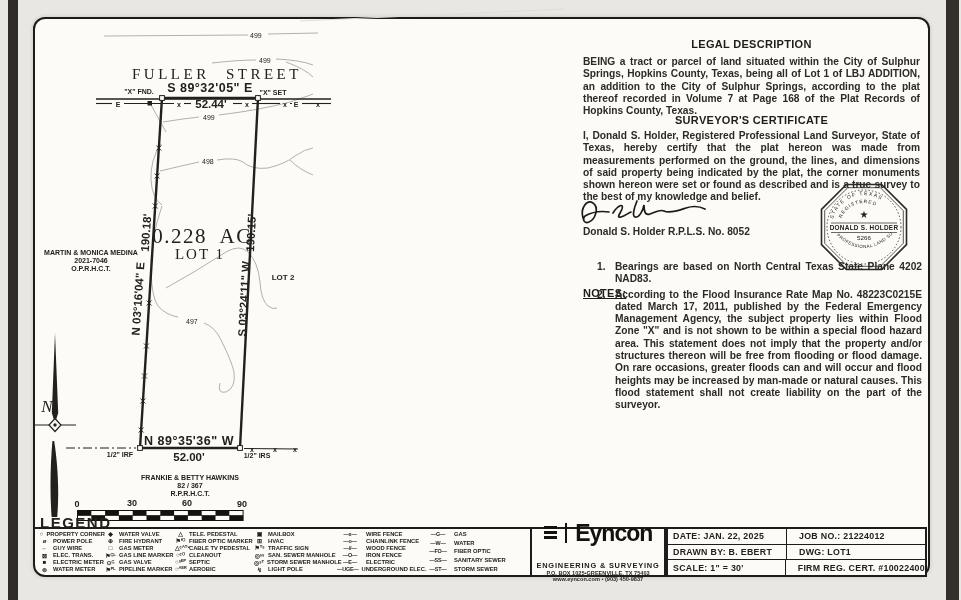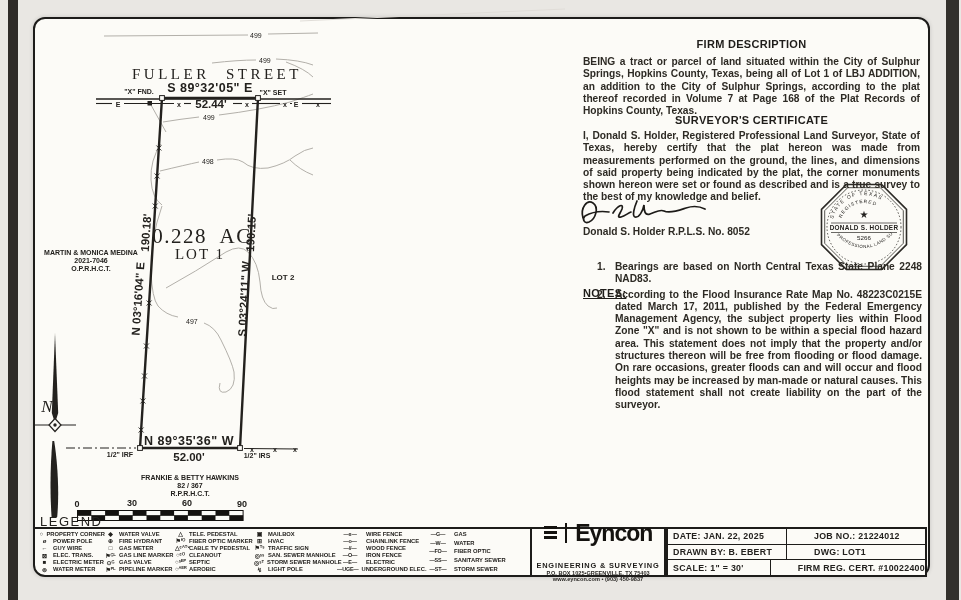--- a/index.html
+++ b/index.html
@@ -11,40 +11,40 @@
   svg.overlay{position:absolute;left:0;top:0;width:961px;height:600px;}
   .rp{position:absolute;color:#2a2722;}
   .rp-head{font-size:11px;font-weight:bold;letter-spacing:.3px;text-align:center;color:#1f1d1a;}
   .rp-body{font-size:10.2px;font-weight:bold;line-height:12.3px;text-align:justify;color:#2d2a24;}
   .underline{text-decoration:underline;}
   ol.notes{margin:0;padding:0;list-style:none;}
   ol.notes li{display:flex;gap:6px;margin-bottom:3px;}
   ol.notes li .num{flex:0 0 12px;}
   ol.notes li .txt{flex:1;text-align:justify;}
   
-  .legend-title{position:absolute;left:40px;top:514px;font-size:13px;font-weight:normal;letter-spacing:1.5px;color:#23211e;}
+  .legend-title{position:absolute;left:40px;top:514px;font-size:15px;font-weight:bold;letter-spacing:1.5px;color:#23211e;}
   .legendbox{position:absolute;left:35px;top:527px;width:495px;height:46px;border-top:2px solid #1d1c1a;display:flex;padding:1px 0 0 4px;box-sizing:border-box;}
   .lcol{display:flex;flex-direction:column;justify-content:space-around;}
   .litem{display:flex;align-items:center;gap:3px;height:7.4px;font-size:5.8px;font-weight:bold;color:#23211e;white-space:nowrap;}
   .litem .sym{display:inline-block;width:11px;text-align:center;font-size:6px;}
   .litem .lsym{display:inline-block;width:26px;text-align:center;font-size:5.4px;letter-spacing:-0.2px;}
   
   .firmbox{position:absolute;left:530px;top:527px;width:136px;height:50px;border:2px solid #1d1c1a;box-sizing:border-box;background:#fcfbf7;display:flex;flex-direction:column;align-items:center;justify-content:center;}
   .firmlogo{display:flex;align-items:center;gap:8px;line-height:22px;}
   .tribar{display:inline-block;width:13px;height:14px;background:repeating-linear-gradient(#14120f 0 3px,transparent 3px 5.2px);}
   .logobar{display:inline-block;width:2.5px;height:20px;background:#14120f;}
   .logotext{font-size:23px;font-weight:bold;letter-spacing:-1px;color:#14120f;}
   .firmtag{font-size:7.4px;font-weight:bold;letter-spacing:.8px;color:#1d1b18;margin-top:17px;}
   .firmaddr{font-size:5.6px;font-weight:bold;color:#2a2825;line-height:6.2px;text-align:center;}
   .titlebox{position:absolute;left:666px;top:527px;width:261px;height:50px;border:2.2px solid #1d1c1a;box-sizing:border-box;background:#fcfbf7;display:flex;flex-direction:column;}
-  .trow{display:flex;flex:1;border-bottom:1.8px solid #1d1c1a;gap:22px;}
+  .trow{display:flex;flex:1;border-bottom:1.8px solid #1d1c1a;}
   .trow:last-child{border-bottom:none;}
   .tcell{display:flex;align-items:center;padding-left:5px;font-size:8.8px;font-weight:bold;letter-spacing:.3px;color:#23211e;white-space:nowrap;}
   .tcell.l{width:113px;border-right:1.8px solid #1d1c1a;}
-  .tcell.r{flex:1;}
+  .tcell.r{flex:1;margin-left:7px;}
   
   text{fill:#23211e;}
   .b{font-family:"Liberation Sans",sans-serif;font-weight:bold;}
   .serif{font-family:"Liberation Serif",serif;}
   .gray{fill:#a9a6a0;}
   .tiny{font-family:"Liberation Sans",sans-serif;font-weight:bold;}
 </style>
 </head>
 <body>
 
@@ -211,32 +211,32 @@
       </g>
       <text font-size="5" letter-spacing="1.4" fill="#2b2925" font-family="Liberation Sans,sans-serif"><textPath href="#sealTop" startOffset="8">STATE OF TEXAS</textPath></text>
       <text font-size="4.8" letter-spacing="1" fill="#2b2925" font-family="Liberation Sans,sans-serif"><textPath href="#sealReg" startOffset="9">REGISTERED</textPath></text>
       <text x="864" y="218" font-size="10" text-anchor="middle" fill="#2b2925">★</text>
       <text x="864" y="229.5" font-size="6.4" font-weight="bold" letter-spacing=".3" text-anchor="middle" fill="#2b2925" font-family="Liberation Sans,sans-serif">DONALD S. HOLDER</text>
       <text x="864" y="240" font-size="6.2" text-anchor="middle" fill="#2b2925" font-family="Liberation Sans,sans-serif">5266</text>
       <text font-size="4.4" letter-spacing=".5" fill="#2b2925" font-family="Liberation Sans,sans-serif"><textPath href="#sealBot" startOffset="2">PROFESSIONAL LAND SURVEYOR</textPath></text>
     </g>
   </svg>
 
-  <div class="rp rp-head" style="left:583px;top:38px;width:337px;">FIRM DESCRIPTION</div>
+  <div class="rp rp-head" style="left:583px;top:38px;width:337px;">LEGAL DESCRIPTION</div>
   <div class="rp rp-body" style="left:583px;top:56px;width:337px;">BEING a tract or parcel of land situated within the City of Sulphur Springs, Hopkins County, Texas, being all of Lot 1 of LBJ ADDITION, an addition to the City of Sulphur Springs, according to the plat thereof recorded in Volume 7 at Page 168 of the Plat Records of Hopkins County, Texas.</div>
 
   <div class="rp rp-head" style="left:583px;top:114px;width:337px;">SURVEYOR'S CERTIFICATE</div>
   <div class="rp rp-body" style="left:583px;top:130px;width:337px;">I, Donald S. Holder, Registered Professional Land Surveyor, State of Texas, hereby certify that the plat hereon was made from measurements performed on the ground, the lines, and dimensions of said property being indicated by the plat, the corner monuments shown hereon were set or found as described and is a true survey to the best of my knowledge and belief.</div>
   <div class="rp rp-body" style="left:583px;top:226px;width:260px;text-align:left;">Donald S. Holder R.P.L.S. No. 8052</div>
 
   <div class="rp rp-head underline" style="left:583px;top:247px;width:60px;text-align:left;margin-top:40px;">NOTES:</div>
   <ol class="notes rp rp-body" style="left:597px;top:261px;width:325px;">
       <li>
         <span class="num">1.</span>
-        <span class="txt">Bearings are based on North Central Texas State Plane 2248 NAD83.</span>
+        <span class="txt">Bearings are based on North Central Texas State Plane 4202 NAD83.</span>
       </li>
       <li>
         <span class="num">2.</span>
         <span class="txt">According to the Flood Insurance Rate Map No. 48223C0215E dated March 17, 2011, published by the Federal Emergency Management Agency, the subject property lies within Flood Zone "X" and is not shown to be within a special flood hazard area. This statement does not imply that the property and/or structures thereon will be free from flooding or flood damage. On rare occasions, greater floods can and will occur and flood heights may be increased by man-made or natural causes. This flood statement shall not create liability on the part of the surveyor.</span>
       </li>
     </ol>
 
   <div class="legend-title">LEGEND</div>
   <div class="legendbox">
     <div class="lcol" style="width:66px;">

